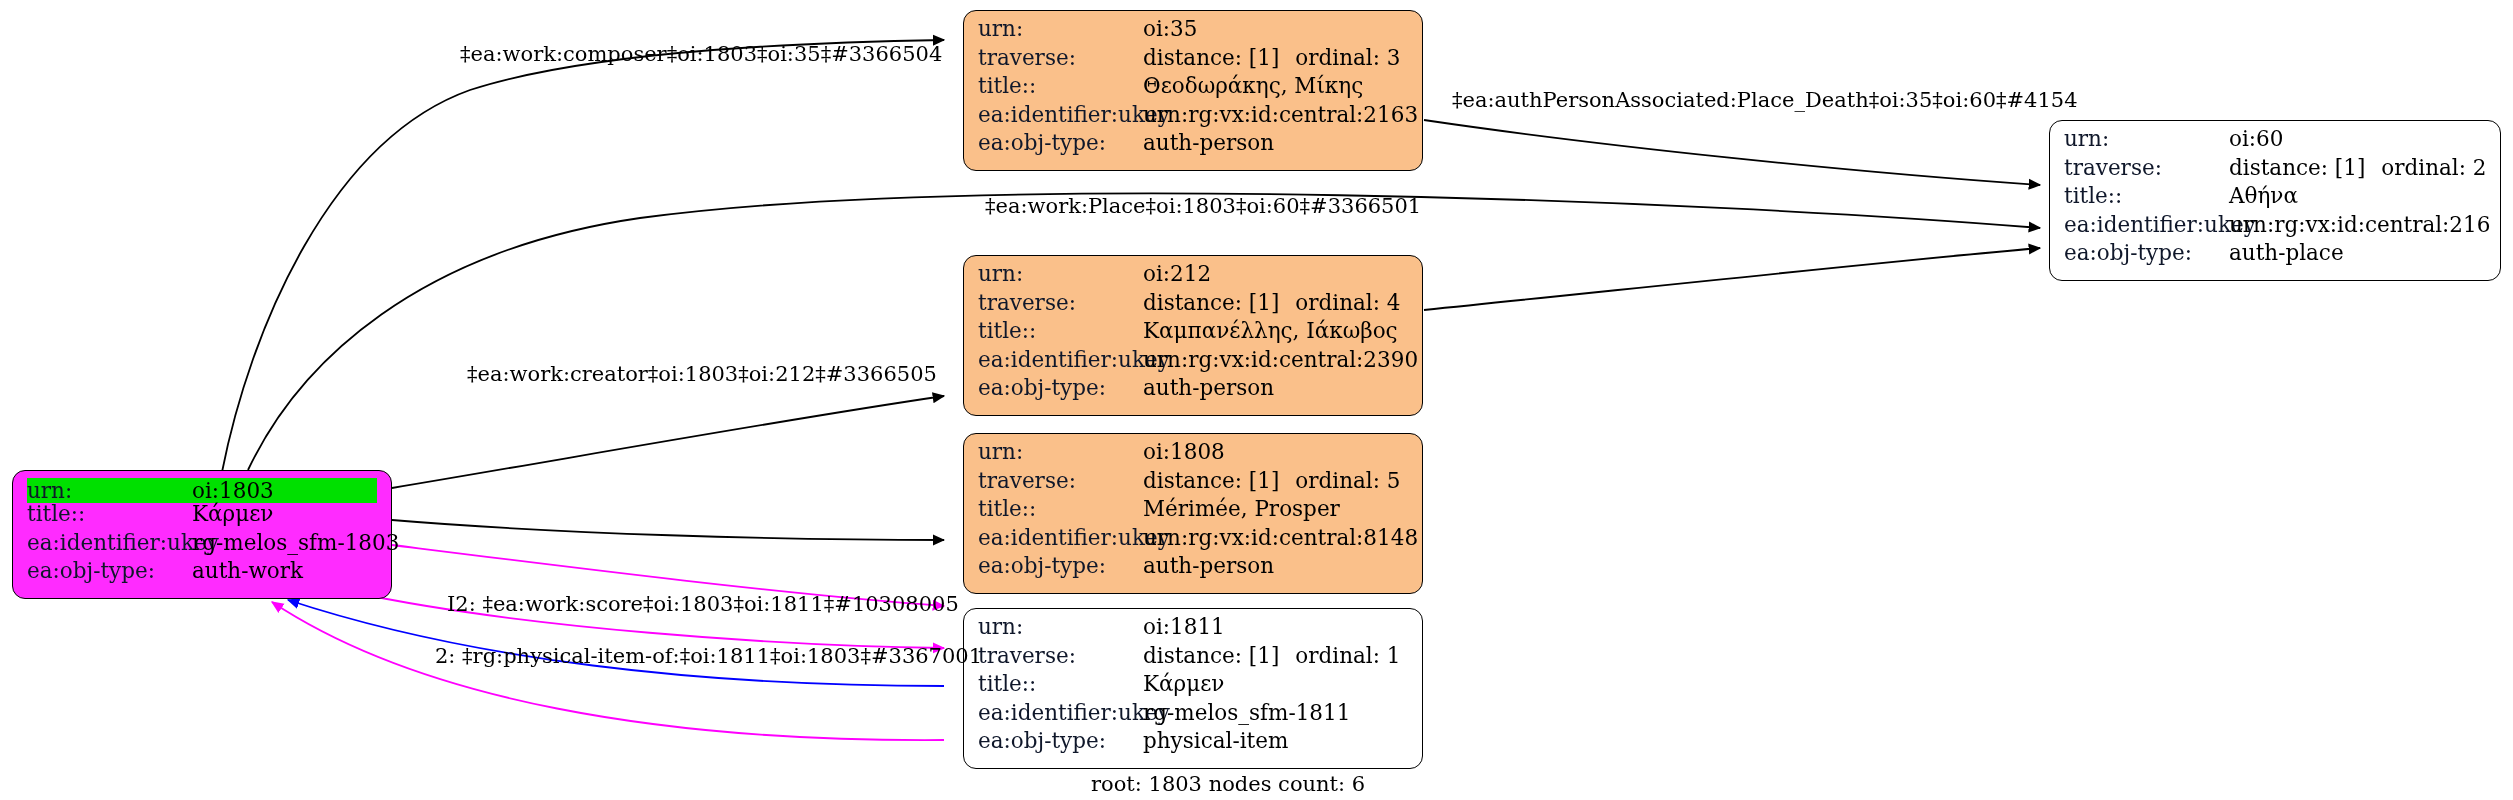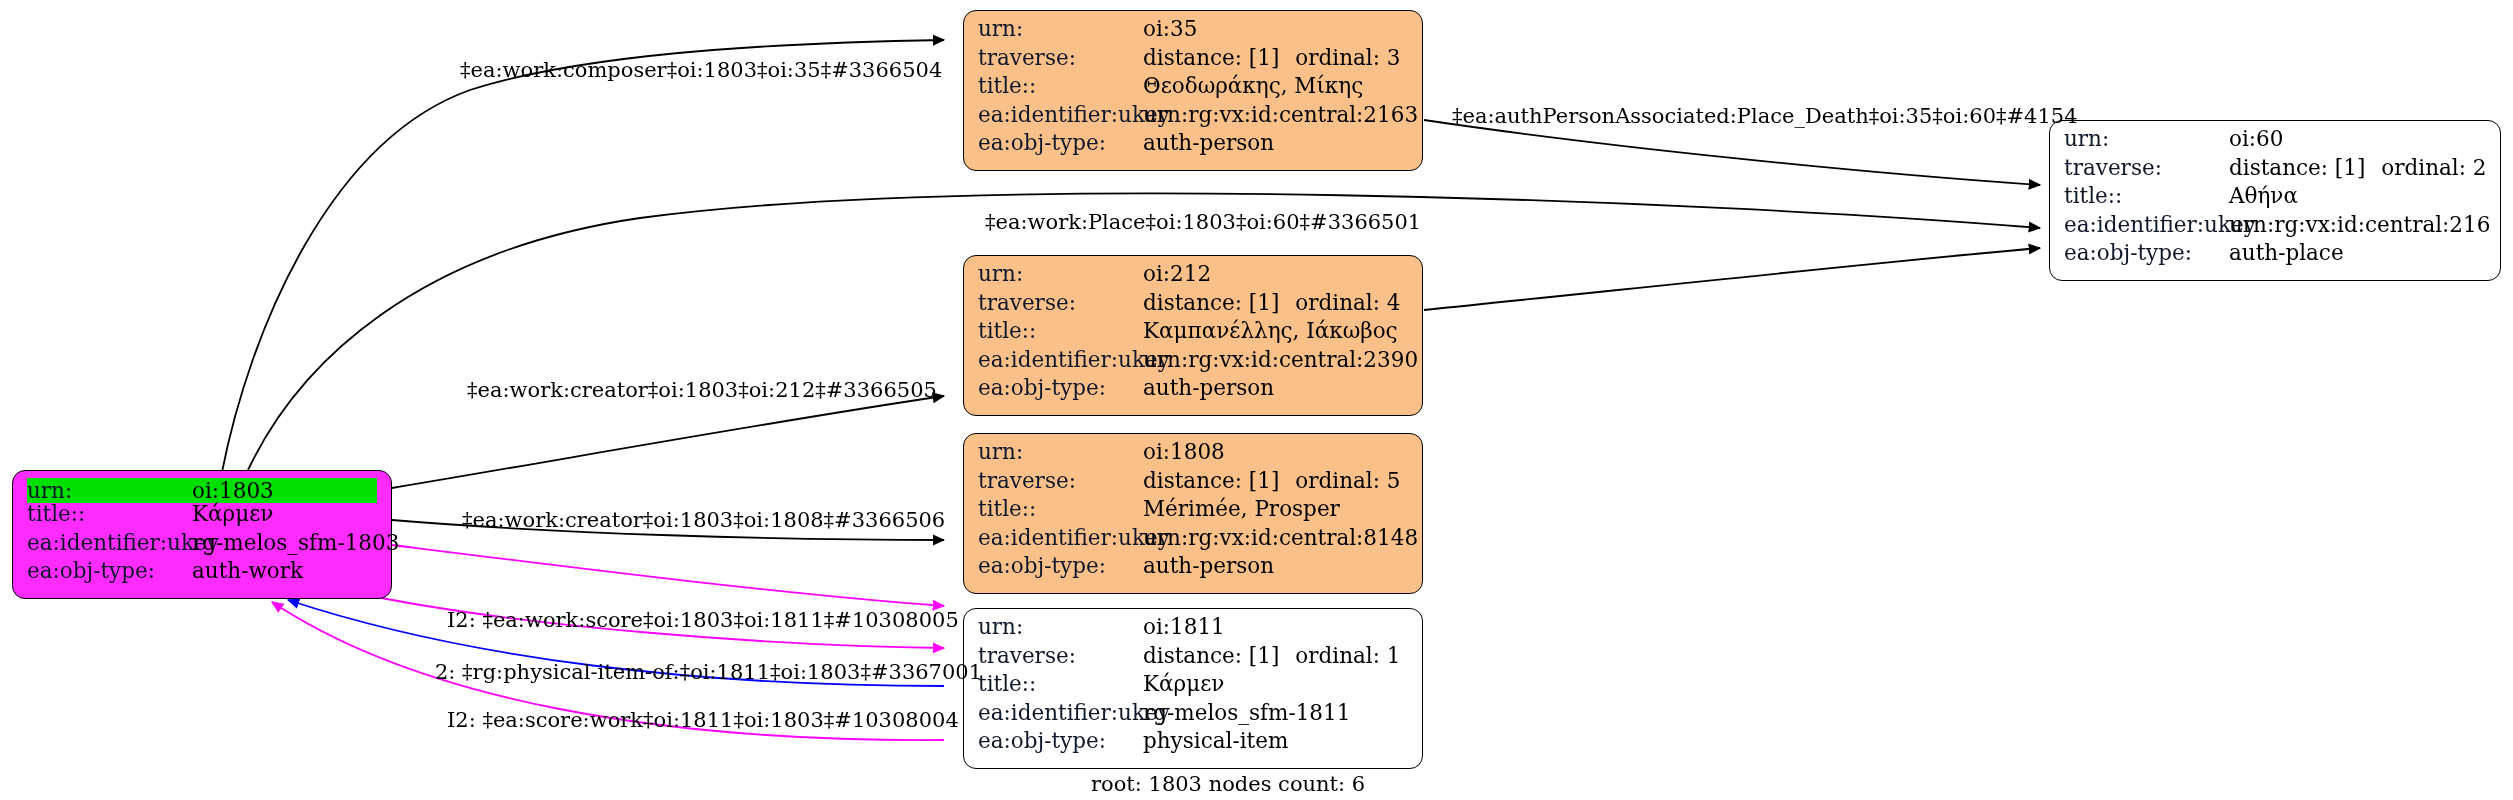--- a/index.html
+++ b/index.html
@@ -17,21 +17,21 @@
   .row{display:flex;align-items:baseline;line-height:1.0;height:28.6px;
        padding:0 14px;white-space:nowrap;}
   .k{width:165px;flex:0 0 165px;font-size:21.5px;color:#0f172a;}
   .v{font-size:21.5px;color:#000;}
   .v .ord{display:inline-block;margin-left:16px;}
   
   .hlwrap{display:flex;background:#00e000;margin:0 14px;padding:0;width:calc(100% - 28px);}
   .hlwrap .k{padding-left:0;}
 
   .edge-label{position:absolute;font-size:21px;color:#000;white-space:nowrap;
-              line-height:1;letter-spacing:0;margin-top:16px;}
+              line-height:1;letter-spacing:0;}
   .caption{position:absolute;font-size:21px;color:#000;white-space:nowrap;}
 </style>
 </head>
 <body>
 
 <div id="stage">
 
   <svg class="edges" viewBox="0 0 2513 800" preserveAspectRatio="none">
     <defs>
       <marker id="ah-black" viewBox="0 0 10 10" refX="9" refY="5" markerWidth="7" markerHeight="7" orient="auto-start-reverse">
@@ -202,24 +202,22 @@
 
   <div class="edge-label" style="left:460px;top:44px;">‡ea:work:composer‡oi:1803‡oi:35‡#3366504</div>
 
   <div class="edge-label" style="left:1452px;top:90px;">‡ea:authPersonAssociated:Place_Death‡oi:35‡oi:60‡#4154</div>
 
   <div class="edge-label" style="left:985px;top:196px;">‡ea:work:Place‡oi:1803‡oi:60‡#3366501</div>
 
 
   <div class="edge-label" style="left:467px;top:364px;">‡ea:work:creator‡oi:1803‡oi:212‡#3366505</div>
 
-  <div class="edge-label" style="left:462px;top:494px;">‡ea:work:creator‡oi:1803‡oi:1808‡#3366506</div>
 
 
   <div class="edge-label" style="left:447px;top:594px;">I2: ‡ea:work:score‡oi:1803‡oi:1811‡#10308005</div>
 
   <div class="edge-label" style="left:435px;top:646px;">2: ‡rg:physical-item-of:‡oi:1811‡oi:1803‡#3367001</div>
 
-  <div class="edge-label" style="left:447px;top:694px;">I2: ‡ea:score:work‡oi:1811‡oi:1803‡#10308004</div>
 
   <div class="caption" style="left:1091px;top:772px;">root: 1803 nodes count: 6</div>
 
 </div>
 
 </body></html>

